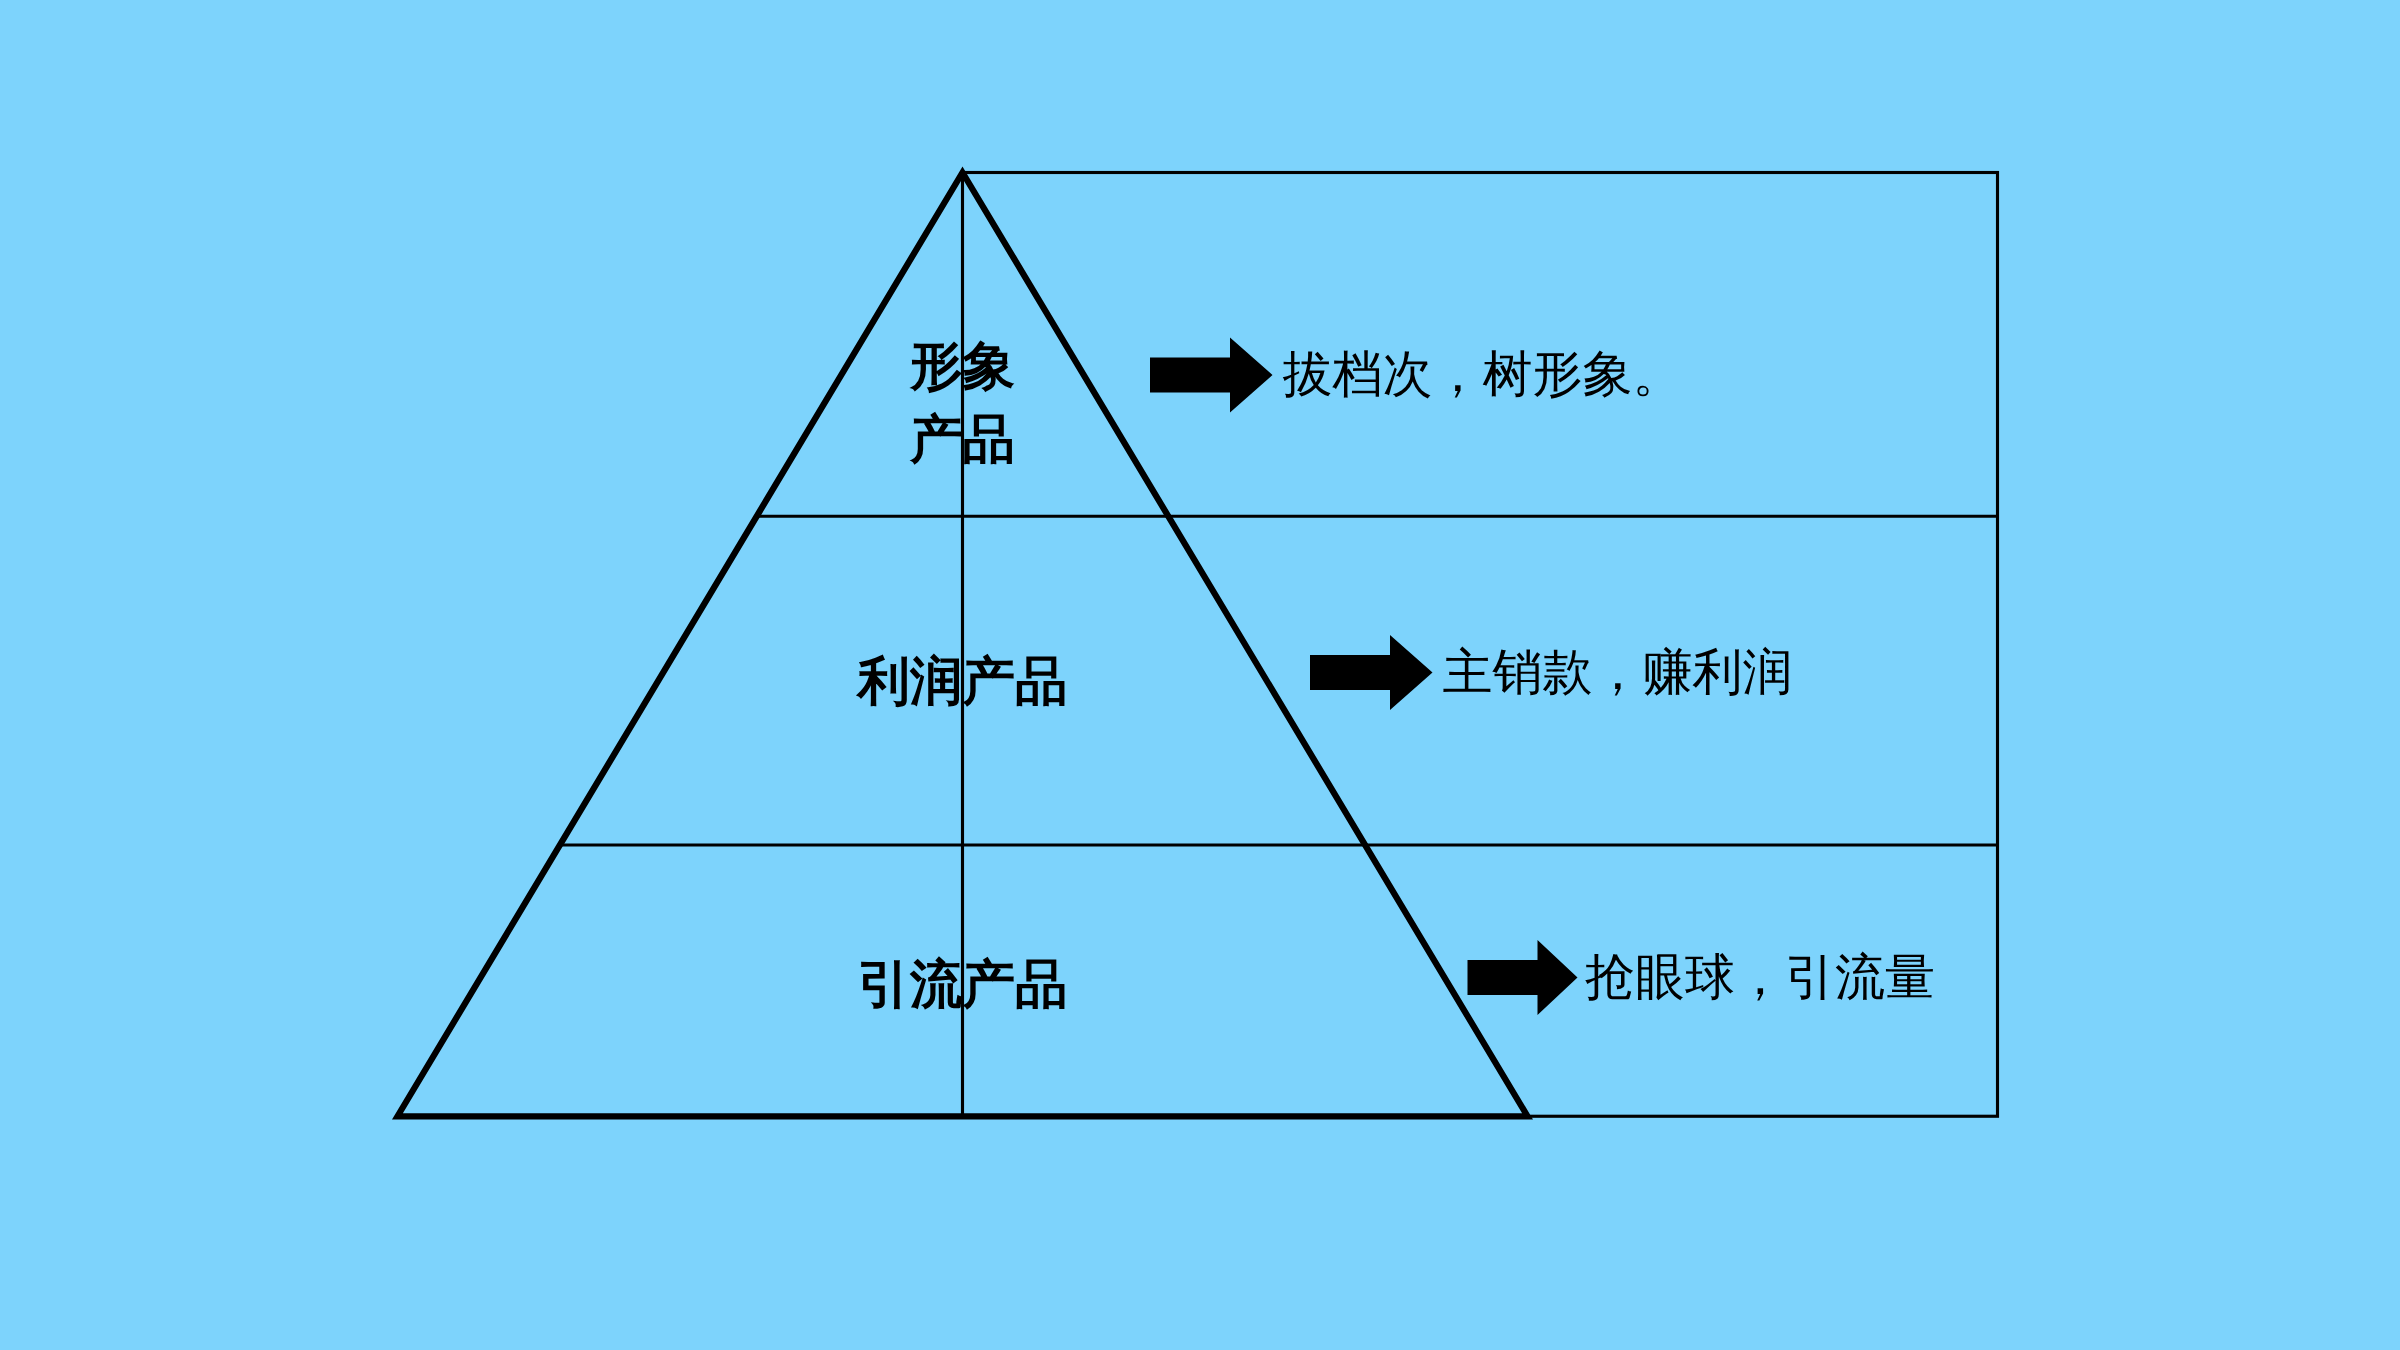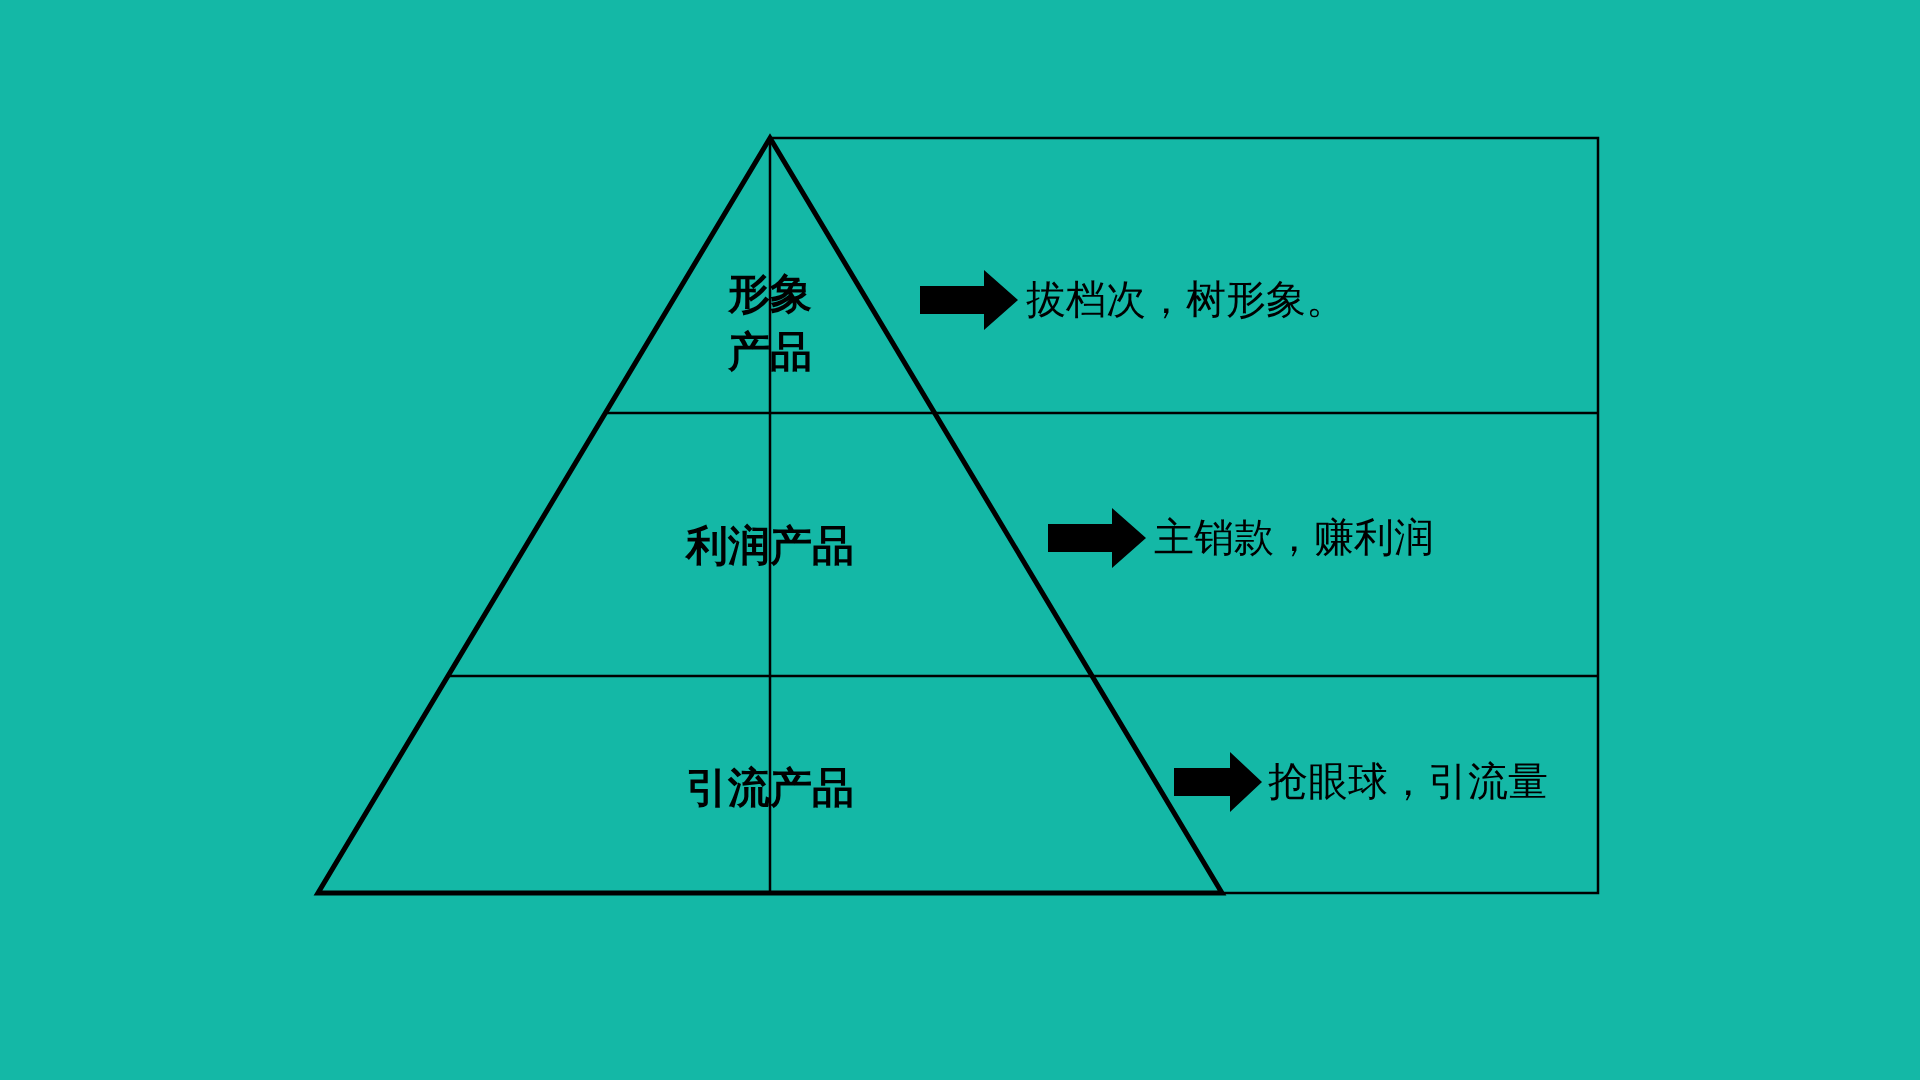--- a/index.html
+++ b/index.html
@@ -11,21 +11,21 @@
   body {
     width: 1920px;
     height: 1080px;
     overflow: hidden;
     font-family: "DejaVu Sans", "Liberation Sans", sans-serif;
   }
   #stage {
     position: relative;
     width: 1920px;
     height: 1080px;
-    background: #14b8a6;
+    background: #7dd3fc;
   }
   #diagram-svg {
     position: absolute;
     left: 0;
     top: 0;
     width: 1920px;
     height: 1080px;
   }
   .tier-label {
     font-weight: 700;

